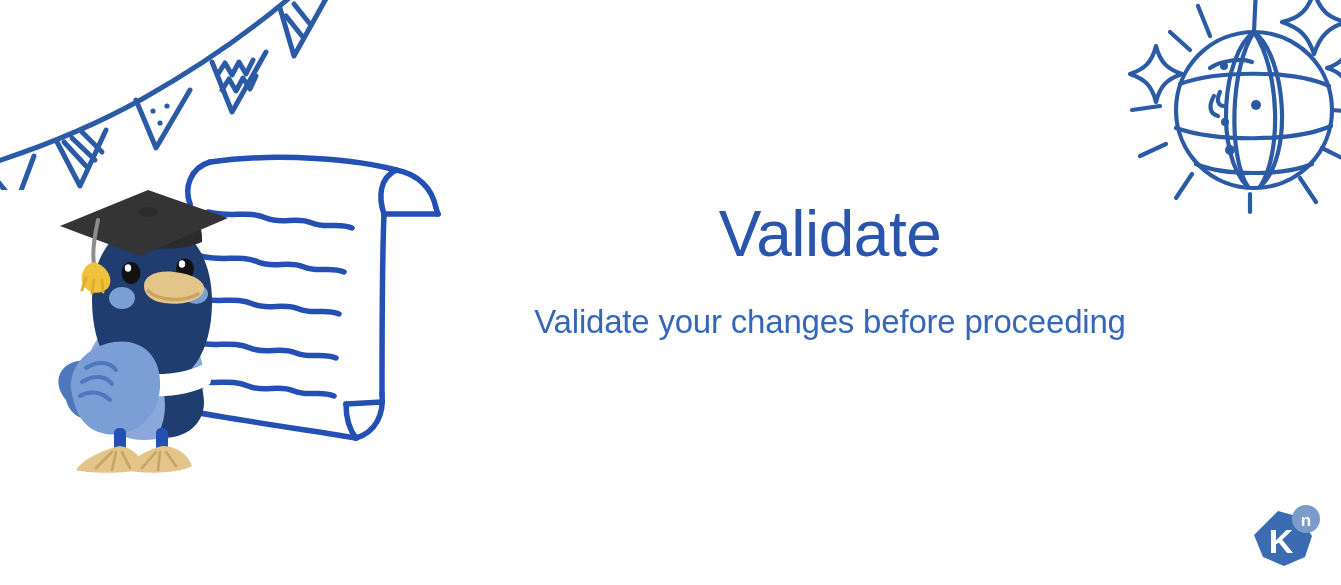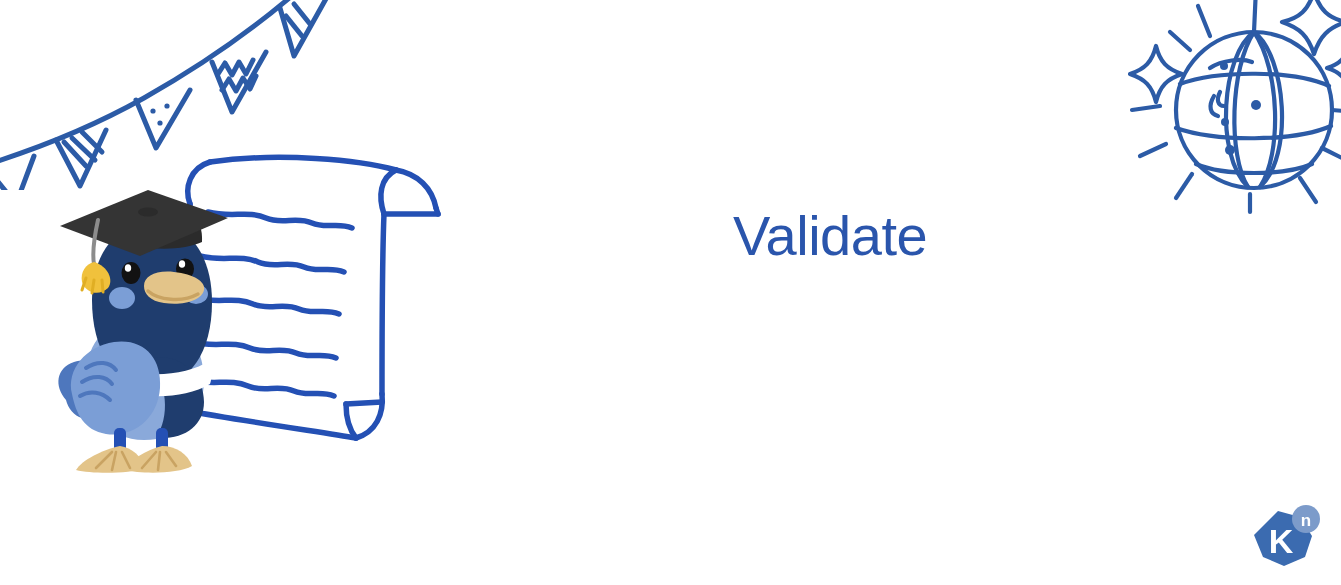--- a/index.html
+++ b/index.html
@@ -31,26 +31,26 @@
   
   #hero {
     position: absolute;
     left: 405px;
     top: 196px;
     width: 850px;
     text-align: center;
   }
   #hero-title {
     font-family: "Liberation Sans", sans-serif;
-    font-size: 56px;
+    font-size: 64px;
     font-weight: 300;
     line-height: 1.0;
     letter-spacing: -0.5px;
     color: #2a55ac;
-    margin: 12px;
+    margin: 6px;
     white-space: nowrap;
   }
   #hero-subtitle {
     font-family: "Liberation Sans", sans-serif;
     font-size: 33px;
     font-weight: 400;
     line-height: 1.2;
     letter-spacing: -0.2px;
     color: #3567b8;
     margin: 36px 0 0 0;
@@ -231,20 +231,21 @@
         <path d="M70 262 L 78 278"></path>
         <path d="M104 262 L 90 278"></path>
         <path d="M108 262 L 106 280"></path>
         <path d="M114 262 L 124 276"></path>
       </g>
     </svg>
   </div>
 
   <div id="hero">
     <h1 id="hero-title">Validate</h1>
+    <p id="hero-subtitle">Validate your changes before proceeding</p>
   </div>
 
   <div id="brand-logo">
     <svg width="76" height="72" viewBox="0 0 76 72" xmlns="http://www.w3.org/2000/svg">
 
       <polygon points="30,8 52,14 64,33 57,54 36,63 15,54 6,32" fill="#3b6bb0"></polygon>
 
       <text x="33" y="50" font-family="Liberation Sans, sans-serif" font-size="34" font-weight="bold" fill="#ffffff" text-anchor="middle">K</text>
 
       <circle cx="58" cy="16" r="14" fill="#7c9bca"></circle>

